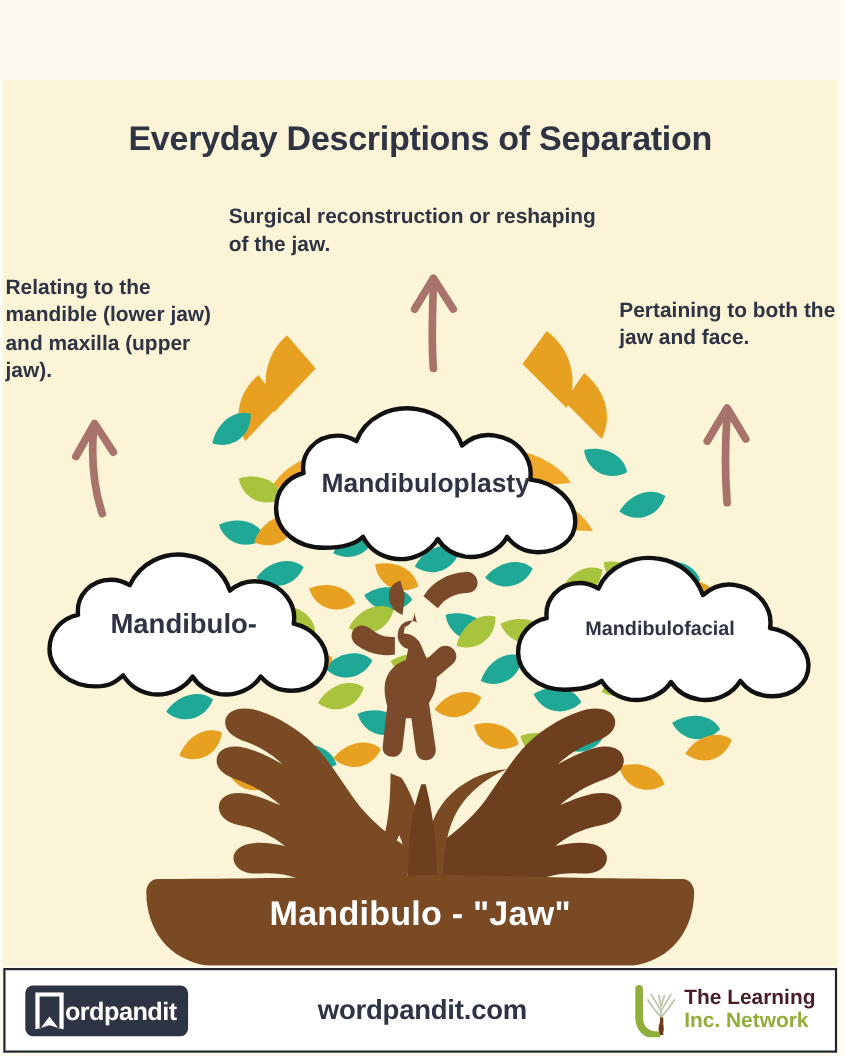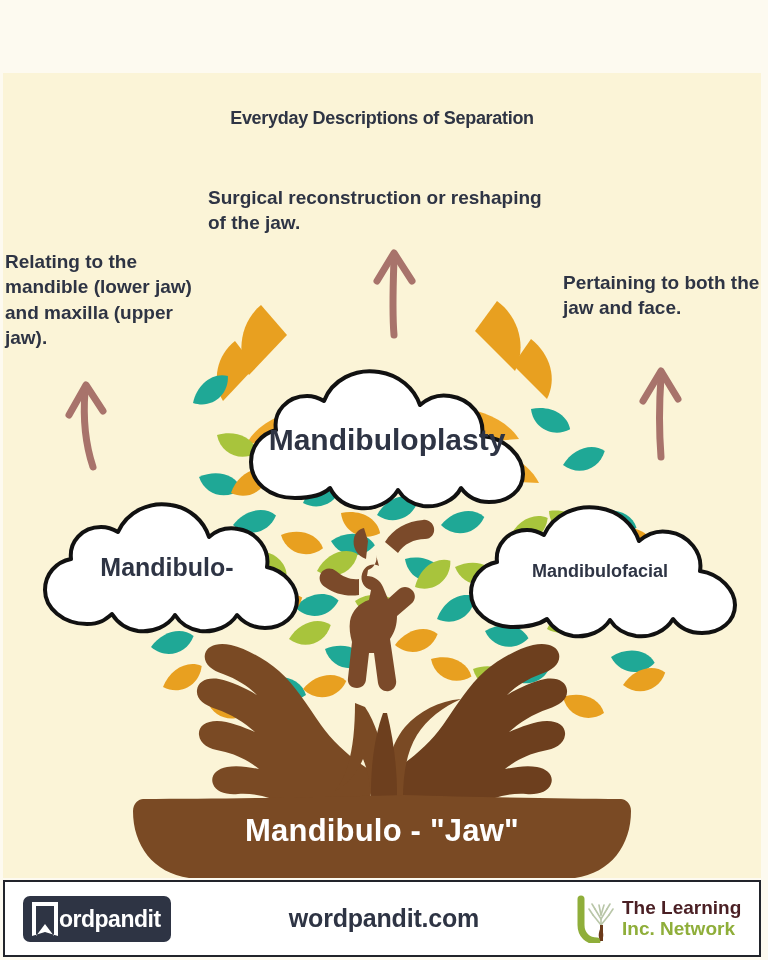--- a/index.html
+++ b/index.html
@@ -22,21 +22,21 @@
     color:#f0a422;font-family:"Liberation Sans", sans-serif;
   }
 
   
   .body-area{
     position:absolute;left:3px;top:73px;width:758px;height:805px;
     background:#fbf4d7;overflow:hidden;
   }
   .subtitle{
     position:absolute;left:0;top:35px;width:758px;text-align:center;
-    font-size:18px;font-weight:bold;color:#2e3444;letter-spacing:-0.3px;
+    font-size:31px;font-weight:bold;color:#2e3444;letter-spacing:-0.3px;
   }
 
   
   .ann{position:absolute;color:#2e3444;font-weight:bold;font-size:19px;line-height:1.33;text-align:left;}
   .ann-top{left:205px;top:112px;width:350px;}
   .ann-left{left:2px;top:176px;width:210px;}
   .ann-right{left:560px;top:197px;width:200px;}
 
   
   .arrow{position:absolute;}
@@ -49,21 +49,21 @@
   
   .cloud{position:absolute;}
   .cloud svg{display:block;overflow:visible;}
   .cloud-label{
     position:absolute;left:0;top:0;width:100%;height:100%;
     display:flex;flex-direction:column;align-items:center;justify-content:center;
     color:#2e3444;font-weight:bold;text-align:center;line-height:1.35;
     pointer-events:none;
   }
   #cloud-plasty{left:228px;top:293px;width:312px;height:148px;}
-  #cloud-plasty .cloud-label{font-size:30px;}
+  #cloud-plasty .cloud-label{font-size:24px;}
   #cloud-maxillary{left:28px;top:425px;width:272px;height:140px;}
   #cloud-maxillary .cloud-label{font-size:25px;}
   #cloud-facial{left:452px;top:428px;width:290px;height:140px;}
   #cloud-facial .cloud-label{font-size:18px;}
 
   
   .root-text{
     position:absolute;left:0;top:740px;width:758px;text-align:center;
     font-size:31px;font-weight:bold;color:#ffffff;letter-spacing:0.2px;
   }

